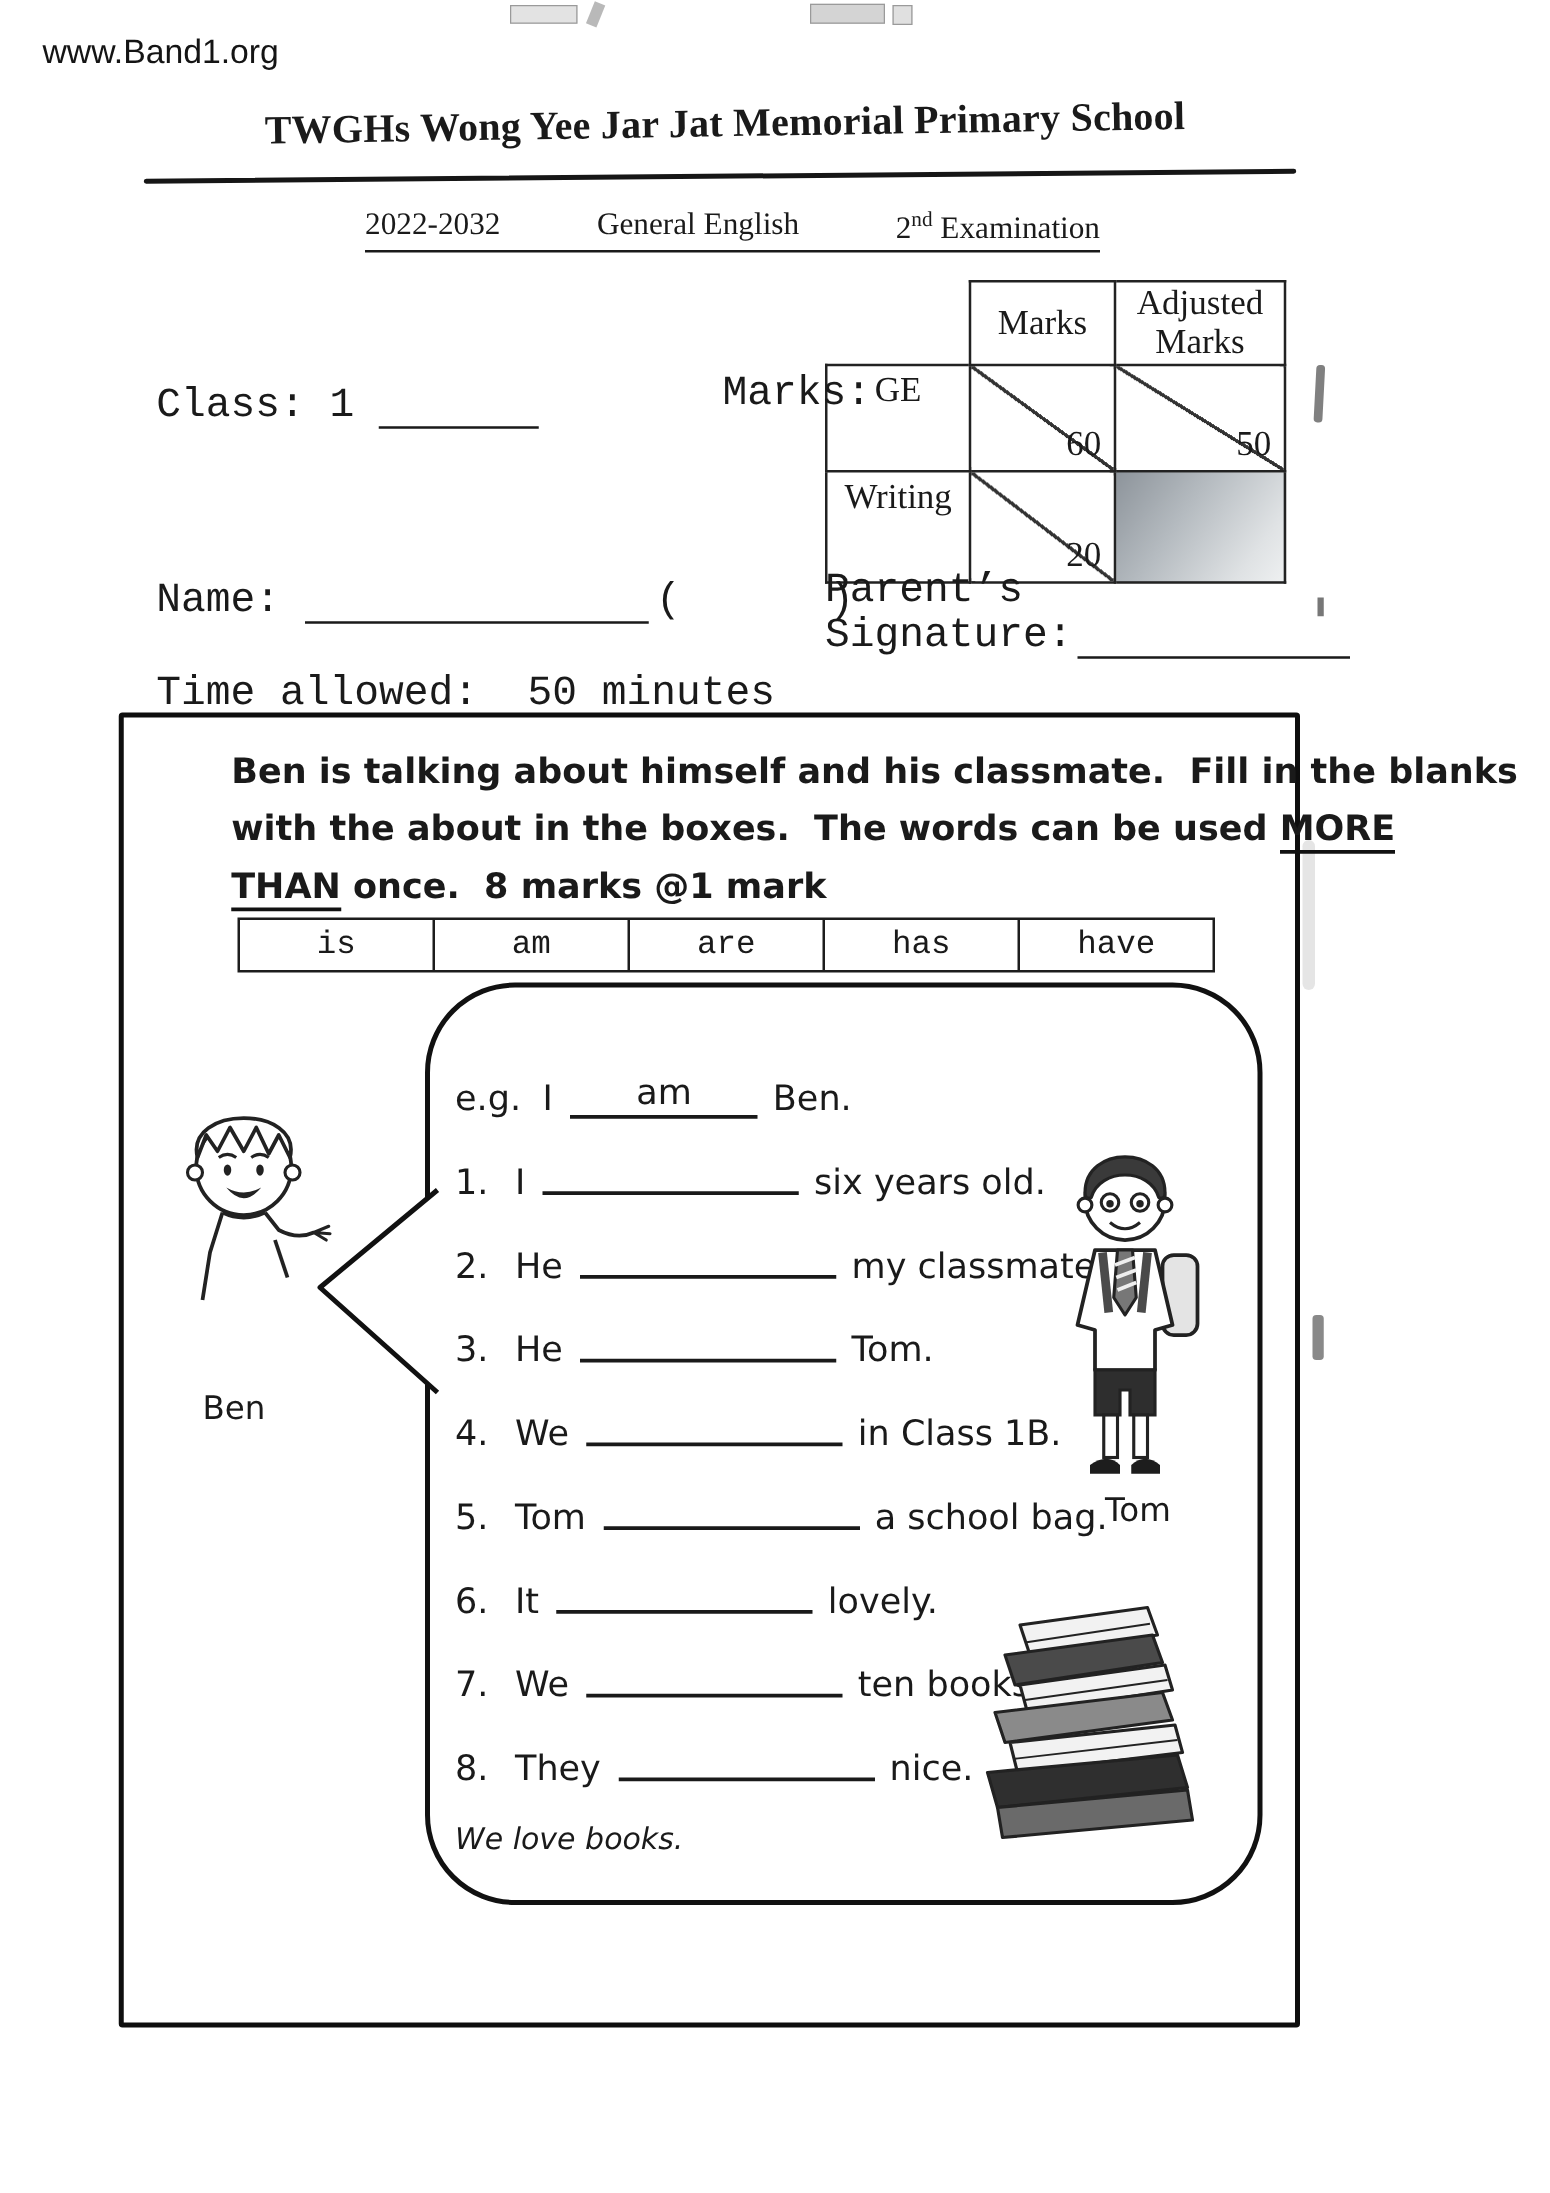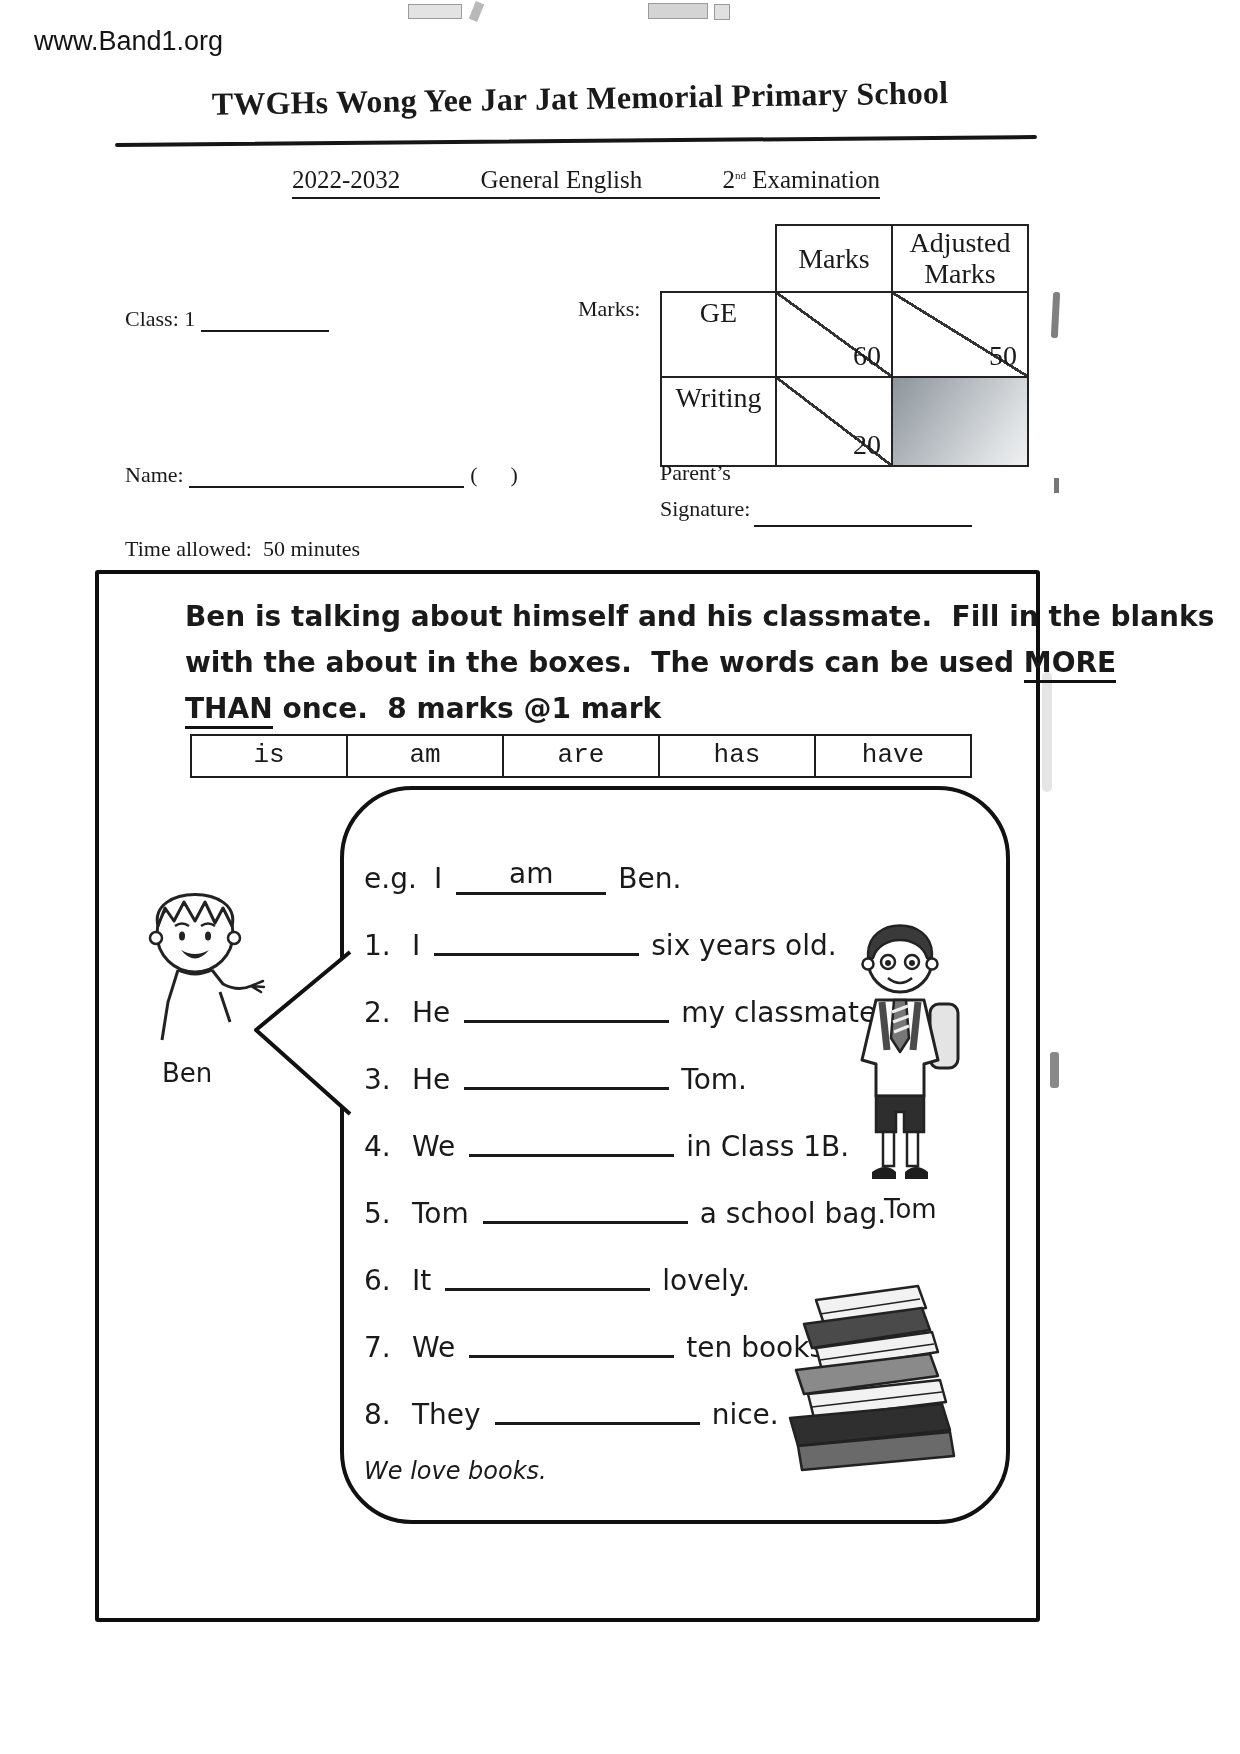--- a/index.html
+++ b/index.html
@@ -14,37 +14,37 @@
   
   .watermark { left:34px; top:26px; font-family:"Liberation Sans",sans-serif; font-size:27px; color:#141414; }
 
   
   .school-title { left:110px; top:80px; width:940px; text-align:center;
     font-size:32px; font-weight:bold; transform:rotate(-0.9deg); letter-spacing:0.2px; }
   .title-rule { left:115px; top:139px; width:922px; height:4px; background:#161616;
     border-radius:3px; transform:rotate(-0.5deg); }
   .exam-row { left:292px; top:166px; width:588px; display:flex; justify-content:space-between;
     border-bottom:2.5px solid #1a1a1a; padding-bottom:3px; font-size:25px; }
-  .exam-row sup { font-size:11px; }
+  .exam-row sup { font-size:17px; }
 
   
   .marks-table { left:660px; top:224px; border-collapse:collapse; font-size:28px; }
   .marks-table td { border:2.5px solid #222; text-align:center; vertical-align:middle; line-height:1.12; }
   .marks-table td.empty { border:none; }
   .mt-c1 { width:112px; } .mt-c2 { width:112px; } .mt-c3 { width:132px; }
   .mt-hrow td { height:62px; }
   .mt-r1 td { height:78px; }
   .mt-r2 td { height:82px; }
   .mt-label { vertical-align:top !important; padding-top:4px; }
   .mt-num { vertical-align:bottom !important; text-align:right !important; padding:0 10px 4px 0;
     background-image:linear-gradient(to right top, transparent calc(50% - 1.4px), #333 calc(50% - 1.4px), #333 calc(50% + 1.4px), transparent calc(50% + 1.4px)); }
   .mt-shaded { background:linear-gradient(125deg,#8d949b 0%, #b5bbc0 40%, #dfe2e4 80%, #eef0f1 100%); }
 
   
-  .field { font-size:22px; }
+  .field { font-size:33px;font-family:Liberation Mono, monospace; }
   .uline { display:inline-block; border-bottom:2.5px solid #1a1a1a; height:1.02em; vertical-align:bottom; }
 
   
   .exercise-box { left:95px; top:570px; width:937px; height:1044px; border:4px solid #0e0e0e; border-radius:3px; }
 
   .instructions { left:185px; top:594px; width:848px; font-family:"DejaVu Sans",sans-serif;
     font-size:28px; font-weight:bold; line-height:46px; }
   .instr-u { border-bottom:3.5px solid #111; padding-bottom:1px;margin-top:32px; }
 
   .wordbox { left:190px; top:734px; width:782px; height:44px; border:2.5px solid #1d1d1d;
@@ -234,21 +234,21 @@
     <path d="M81,64 Q88,59 95,64" fill="none" stroke="#222" stroke-width="2.5"></path>
     <ellipse cx="62" cy="74" rx="3" ry="4.5" fill="#222"></ellipse>
     <ellipse cx="88" cy="74" rx="3" ry="4.5" fill="#222"></ellipse>
     <path d="M61,88 Q75,105 89,88 Q75,96 61,88 Z" fill="#222"></path>
     <path d="M58,108 Q75,116 92,108" fill="none" stroke="#222" stroke-width="3"></path>
     <path d="M58,108 L48,140 L42,178" fill="none" stroke="#222" stroke-width="3"></path>
     <path d="M92,108 L103,122 Q118,130 131,124" fill="none" stroke="#222" stroke-width="3"></path>
     <path d="M131,124 l12,-5 M131,124 l13,1 M131,124 l10,6" fill="none" stroke="#222" stroke-width="2.5" stroke-linecap="round"></path>
     <path d="M100,130 L110,160" fill="none" stroke="#222" stroke-width="3"></path>
   </svg>
-  <div class="abs char-label" style="left:162px;top:1058px;">Ben</div>
+  <div class="abs char-label" style="left:162px;top:1112px;">Ben</div>
 
   <svg class="abs" style="left:832px;top:900px;" width="140" height="300" viewBox="0 0 140 300">
     <rect x="98" y="104" width="28" height="64" rx="9" fill="#e4e4e4" stroke="#222" stroke-width="3"></rect>
     <circle cx="68" cy="60" r="32" fill="#ffffff" stroke="#222" stroke-width="3"></circle>
     <path d="M36,54 C36,16 100,16 100,54 Q100,60 95,58 C88,34 48,34 41,58 Q36,60 36,54 Z" fill="#3a3a3a" stroke="#222" stroke-width="2.5" stroke-linejoin="round"></path>
     <circle cx="36" cy="64" r="5.5" fill="#fff" stroke="#222" stroke-width="2.5"></circle>
     <circle cx="100" cy="64" r="5.5" fill="#fff" stroke="#222" stroke-width="2.5"></circle>
     <circle cx="56" cy="62" r="7" fill="#fff" stroke="#222" stroke-width="2.5"></circle>
     <circle cx="80" cy="62" r="7" fill="#fff" stroke="#222" stroke-width="2.5"></circle>
     <circle cx="56" cy="63" r="3" fill="#222"></circle>

